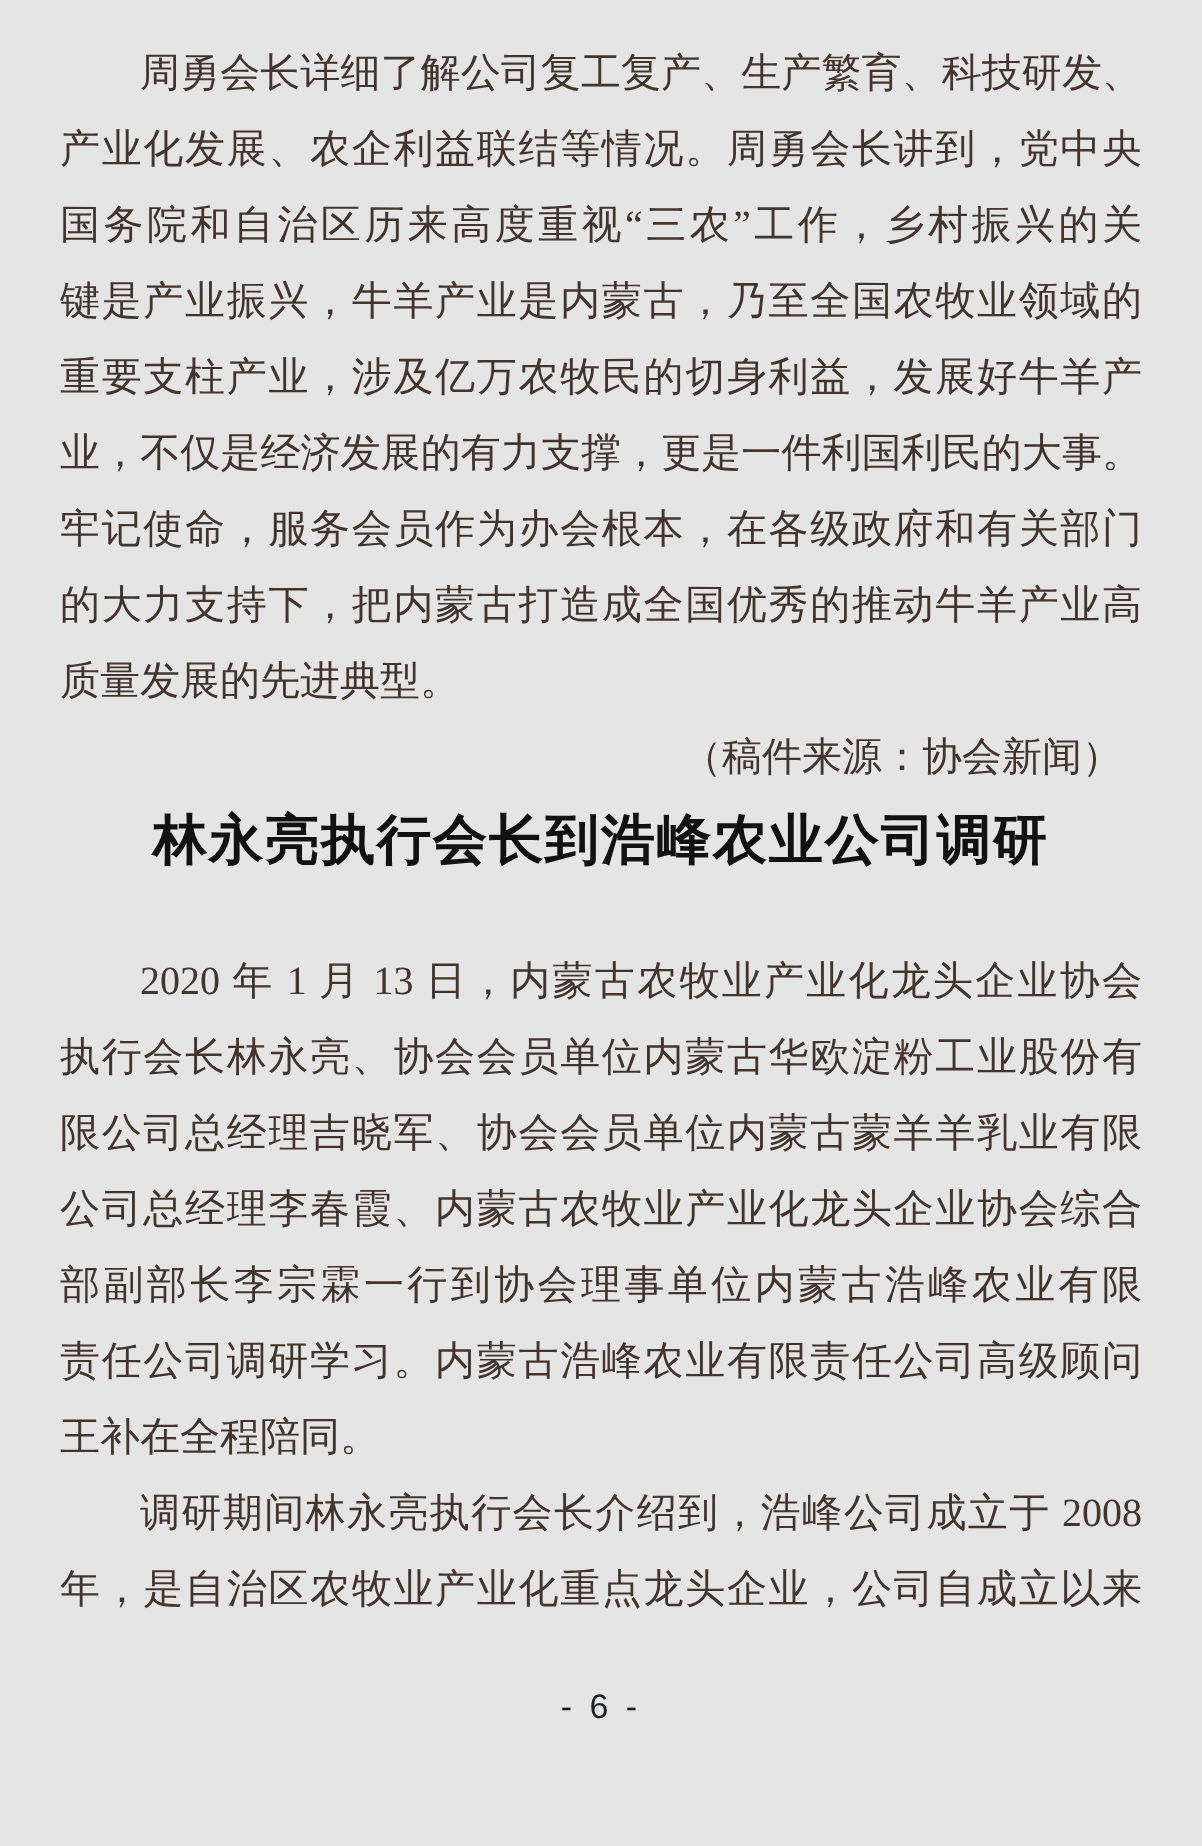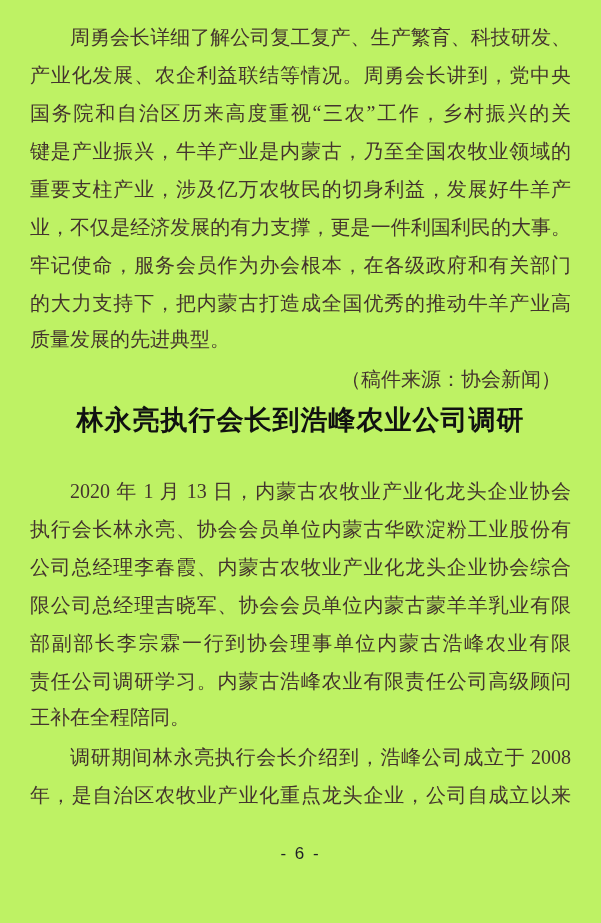--- a/index.html
+++ b/index.html
@@ -6,40 +6,39 @@
     margin: 0;
     padding: 0;
     background: #ffffff;
   }
   .page {
     position: relative;
     box-sizing: border-box;
     width: 601px;
     height: 923px;
     margin: 0 auto;
-    background: #bef264;
+    background: #e5e5e5;
     padding: 18px 30px 0 30px;
     font-family: "Liberation Serif", "DejaVu Serif", serif;
     color: #44342e;
     overflow: hidden;
   }
   .line {
     font-size: 20px;
     line-height: 38px;
     height: 38px;
     text-align: justify;
     text-align-last: justify;
     overflow: hidden;
   }
   .line.indent {
     text-indent: 40px;
   }
   .line.no-justify {
     text-align-last: left;
-    font-family: Liberation Mono, monospace;
   }
   .line.source {
     text-align: center;
     text-align-last: right;
     padding-right: 10px;
   }
   .heading {
     font-size: 27px;
     font-weight: bold;
     color: #111111;
@@ -78,22 +77,22 @@
     <div class="line no-justify">质量发展的先进典型。</div>
   </div>
 
   <div class="line source">（稿件来源：协会新闻）</div>
 
   <h1 class="heading">林永亮执行会长到浩峰农业公司调研</h1>
 
   <div>
     <div class="line indent">2020 年 1 月 13 日，内蒙古农牧业产业化龙头企业协会</div>
     <div class="line">执行会长林永亮、协会会员单位内蒙古华欧淀粉工业股份有</div>
+    <div class="line">限公司总经理吉晓军、协会会员单位内蒙古蒙羊羊乳业有限</div>
     <div class="line">公司总经理李春霞、内蒙古农牧业产业化龙头企业协会综合</div>
-    <div class="line">限公司总经理吉晓军、协会会员单位内蒙古蒙羊羊乳业有限</div>
     <div class="line">部副部长李宗霖一行到协会理事单位内蒙古浩峰农业有限</div>
     <div class="line">责任公司调研学习。内蒙古浩峰农业有限责任公司高级顾问</div>
     <div class="line no-justify">王补在全程陪同。</div>
   </div>
 
   <div>
     <div class="line indent">调研期间林永亮执行会长介绍到，浩峰公司成立于 2008</div>
     <div class="line">年，是自治区农牧业产业化重点龙头企业，公司自成立以来</div>
   </div>
 

